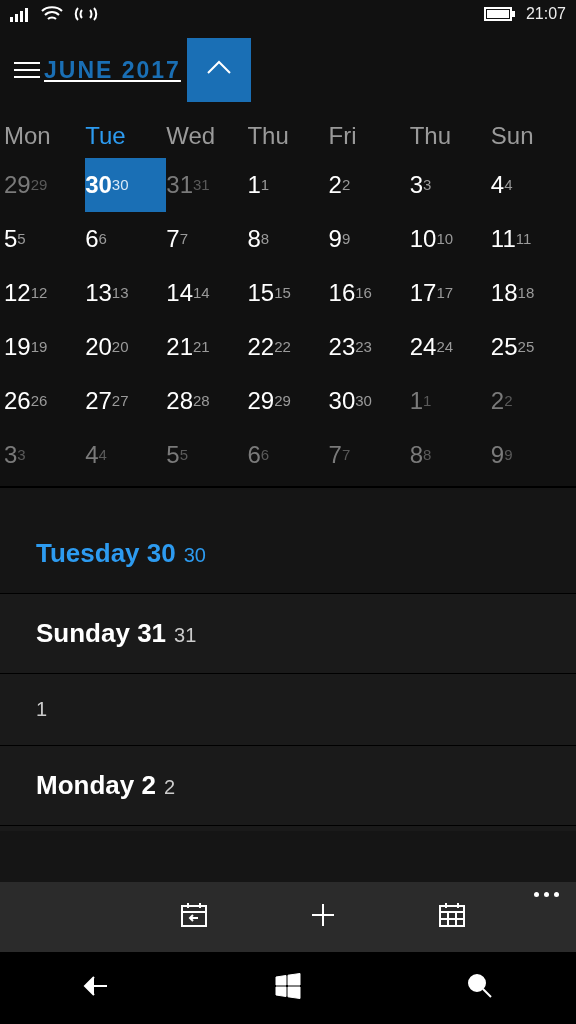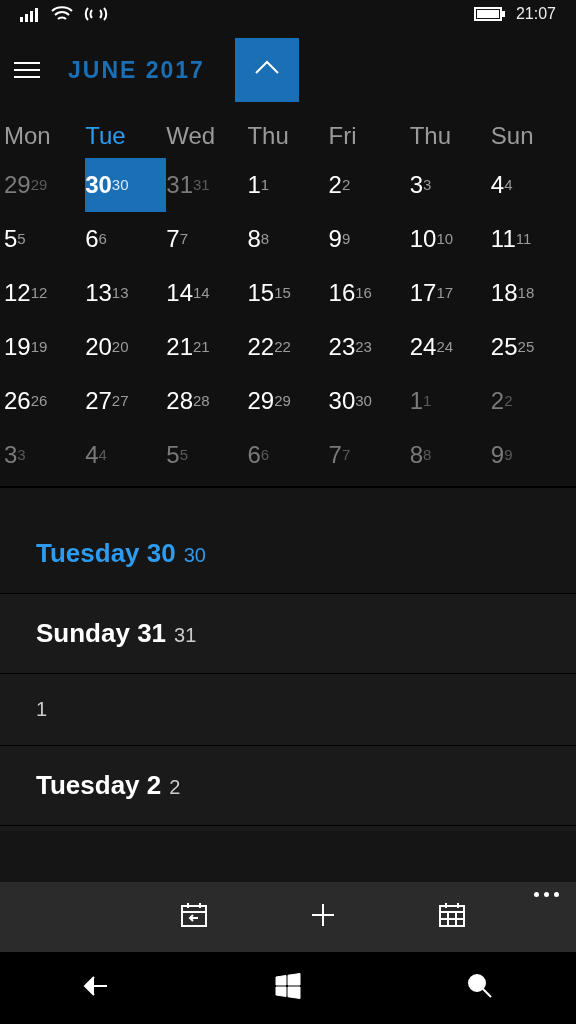--- a/index.html
+++ b/index.html
@@ -11,33 +11,34 @@
     font-family: "Segoe UI", Arial, sans-serif;
     overflow: hidden;
   }
   .screen { width:576px; height:1024px; background:#111; display:flex; flex-direction:column; }
 
   
   .status-bar {
     height: 28px;
     background:#111;
     display:flex; align-items:center; justify-content:space-between;
-    padding:0 20px;
+    padding:0 10px;
     font-size:16px; color:#eee;
   }
   .status-left { display:flex; align-items:center; gap:10px; }
   .status-right { display:flex; align-items:center; gap:10px; }
   .signal-icon, .wifi-icon, .vibrate-icon, .battery-icon { display:inline-block; }
   .signal-icon svg, .wifi-icon svg, .battery-icon svg, .vibrate-icon svg { display:block; }
 
   
   .header {
-    display:flex; align-items:center; gap:24px;
+    display:flex; align-items:center; gap:0;
     padding:10px 14px 10px 14px;
     background:#111;
+    text-decoration:underline;
   }
   .hamburger { width:30px; height:30px; display:flex; flex-direction:column; justify-content:center; gap:5px; cursor:pointer;}
   .hamburger span{ display:block; height:2px; background:#fff; width:26px;}
   .month-label { color:#1a6fb5; font-weight:600; letter-spacing:2px; font-size:23px; }
   .chevron-box {
     width:64px; height:64px; background:#1a6fb5;
     display:flex; align-items:center; justify-content:center;
     margin-left:6px;
   }
   .chevron-box svg { stroke:#fff; }
@@ -370,21 +371,21 @@
         <span class="sec">30</span>
       </div>
       <div class="agenda-row">
         <span class="main">Sunday 31</span>
         <span class="sec">31</span>
       </div>
       <div class="agenda-row">
         <span class="sec">1</span>
       </div>
       <div class="agenda-row">
-        <span class="main">Tuesday 2</span>
+        <span class="main">Monday 2</span>
         <span class="sec">2</span>
       </div>
       <div class="lastline"></div>
     </div>
 
   <div class="appbar">
     <div class="slot blank"></div>
     <div class="slot">
       <span>
         <svg width="30" height="30" viewBox="0 0 30 30" stroke-width="2">

